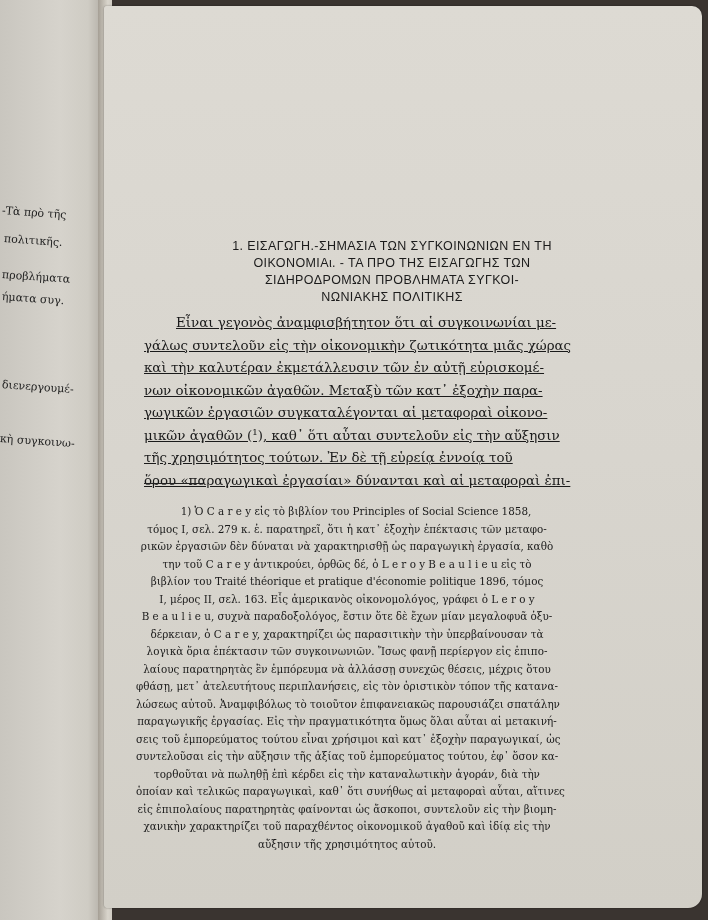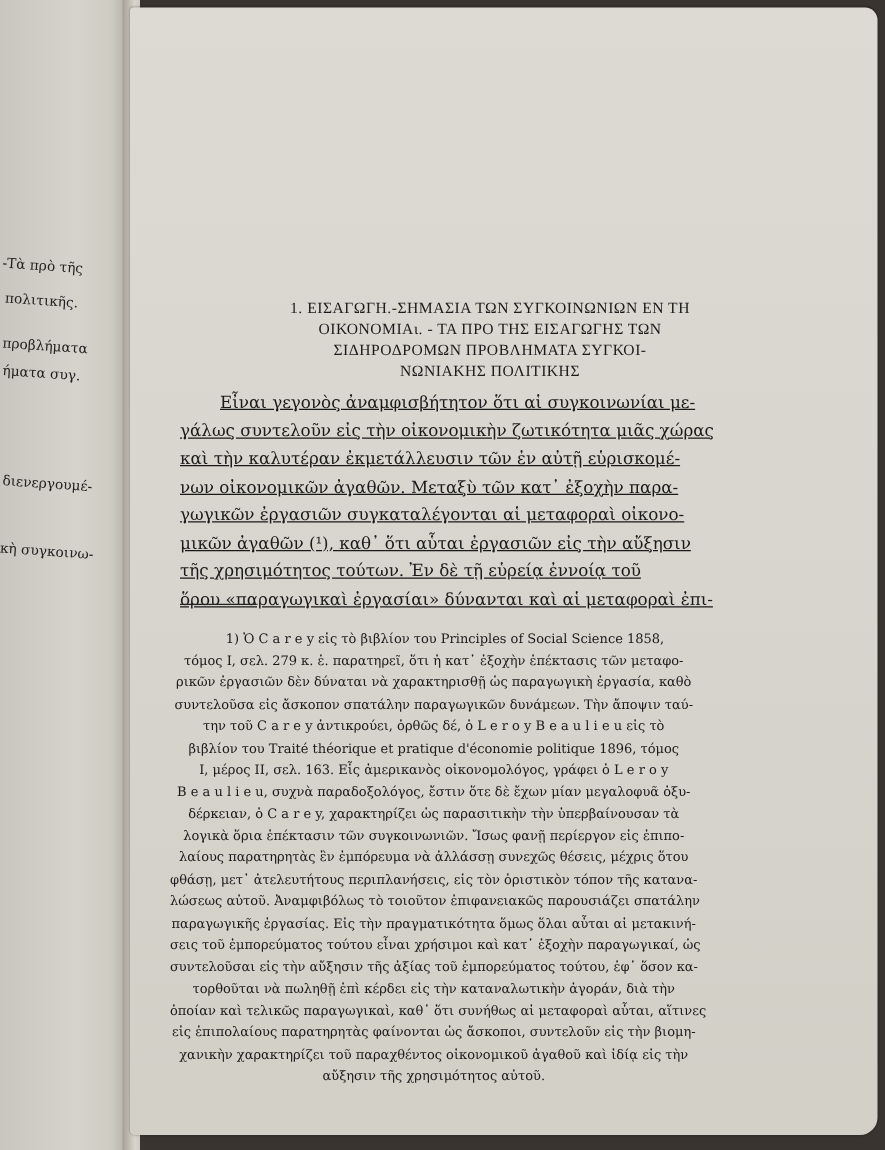--- a/index.html
+++ b/index.html
@@ -22,21 +22,21 @@
     background:linear-gradient(90deg,#a59f95,#d9d5cc 70%,#cfcbc2);
   }
   .page {
     position:absolute; left:104px; top:6px; width:598px; height:902px;
     background:linear-gradient(180deg,#dddad3 0%,#d8d5ce 50%,#d2cfc7 100%);
     border-radius:3px 10px 14px 4px;
     box-shadow:0 0 2px rgba(0,0,0,.4);
   }
   .heading {
     position:absolute; left:78px; top:232px; width:420px;
-    font-family:Liberation Serif, serif; font-size:12.5px; color:#1b1b1b;
+    font-family:Liberation Sans, sans-serif; font-size:12.5px; color:#1b1b1b;
     letter-spacing:.4px; text-align:center; line-height:17px;
   }
   .heading .hl { display:block; }
   .body-text {
     position:absolute; left:40px; top:306px; width:430px;
     font-family:"DejaVu Serif", serif; font-size:13.4px; color:#1a1a1a;
     line-height:22.5px; text-align:justify;
   }
   .body-text .bl { display:block; white-space:nowrap;text-decoration:underline; }
   .body-text .first { text-indent:32px; }
@@ -72,32 +72,31 @@
     <span class="hl">ΣΙΔΗΡΟΔΡΟΜΩΝ ΠΡΟΒΛΗΜΑΤΑ ΣΥΓΚΟΙ-</span>
     <span class="hl">ΝΩΝΙΑΚΗΣ ΠΟΛΙΤΙΚΗΣ</span>
   </div>
 
   <div class="body-text">
     <span class="bl first">Εἶναι γεγονὸς ἀναμφισβήτητον ὅτι αἱ συγκοινωνίαι με-</span>
     <span class="bl">γάλως συντελοῦν εἰς τὴν οἰκονομικὴν ζωτικότητα μιᾶς χώρας</span>
     <span class="bl">καὶ τὴν καλυτέραν ἐκμετάλλευσιν τῶν ἐν αὐτῇ εὑρισκομέ-</span>
     <span class="bl">νων οἰκονομικῶν ἀγαθῶν. Μεταξὺ τῶν κατ᾽ ἐξοχὴν παρα-</span>
     <span class="bl">γωγικῶν ἐργασιῶν συγκαταλέγονται αἱ μεταφοραὶ οἰκονο-</span>
-    <span class="bl">μικῶν ἀγαθῶν (¹), καθ᾽ ὅτι αὗται ἐργασιῶν εἰς τὴν αὔξησιν</span>
+    <span class="bl">μικῶν ἀγαθῶν (¹), καθ᾽ ὅτι αὗται συντελοῦν εἰς τὴν αὔξησιν</span>
     <span class="bl">τῆς χρησιμότητος τούτων. Ἐν δὲ τῇ εὑρείᾳ ἐννοίᾳ τοῦ</span>
     <span class="bl">ὅρου «παραγωγικαὶ ἐργασίαι» δύνανται καὶ αἱ μεταφοραὶ ἐπι-</span>
   </div>
 
   <div class="rule"></div>
 
   <div class="footnote">
     <span class="fl indent">1) Ὁ C a r e y εἰς τὸ βιβλίον του Principles of Social Science 1858,</span>
     <span class="fl">τόμος I, σελ. 279 κ. ἑ. παρατηρεῖ, ὅτι ἡ κατ᾽ ἐξοχὴν ἐπέκτασις τῶν μεταφο-</span>
     <span class="fl">ρικῶν ἐργασιῶν δὲν δύναται νὰ χαρακτηρισθῇ ὡς παραγωγικὴ ἐργασία, καθὸ</span>
-    <span class="fl">συντελοῦσα εἰς ἄσκοπον σπατάλην παραγωγικῶν δυνάμεων. Τὴν ἄποψιν ταύ-</span>
     <span class="fl">την τοῦ C a r e y ἀντικρούει, ὀρθῶς δέ, ὁ L e r o y B e a u l i e u εἰς τὸ</span>
     <span class="fl">βιβλίον του Traité théorique et pratique d'économie politique 1896, τόμος</span>
     <span class="fl">I, μέρος II, σελ. 163. Εἷς ἀμερικανὸς οἰκονομολόγος, γράφει ὁ L e r o y</span>
     <span class="fl">B e a u l i e u, συχνὰ παραδοξολόγος, ἔστιν ὅτε δὲ ἔχων μίαν μεγαλοφυᾶ ὀξυ-</span>
     <span class="fl">δέρκειαν, ὁ C a r e y, χαρακτηρίζει ὡς παρασιτικὴν τὴν ὑπερβαίνουσαν τὰ</span>
     <span class="fl">λογικὰ ὅρια ἐπέκτασιν τῶν συγκοινωνιῶν. Ἴσως φανῇ περίεργον εἰς ἐπιπο-</span>
     <span class="fl">λαίους παρατηρητὰς ἓν ἐμπόρευμα νὰ ἀλλάσσῃ συνεχῶς θέσεις, μέχρις ὅτου</span>
     <span class="fl">φθάσῃ, μετ᾽ ἀτελευτήτους περιπλανήσεις, εἰς τὸν ὁριστικὸν τόπον τῆς κατανα-</span>
     <span class="fl">λώσεως αὐτοῦ. Ἀναμφιβόλως τὸ τοιοῦτον ἐπιφανειακῶς παρουσιάζει σπατάλην</span>
     <span class="fl">παραγωγικῆς ἐργασίας. Εἰς τὴν πραγματικότητα ὅμως ὅλαι αὗται αἱ μετακινή-</span>

